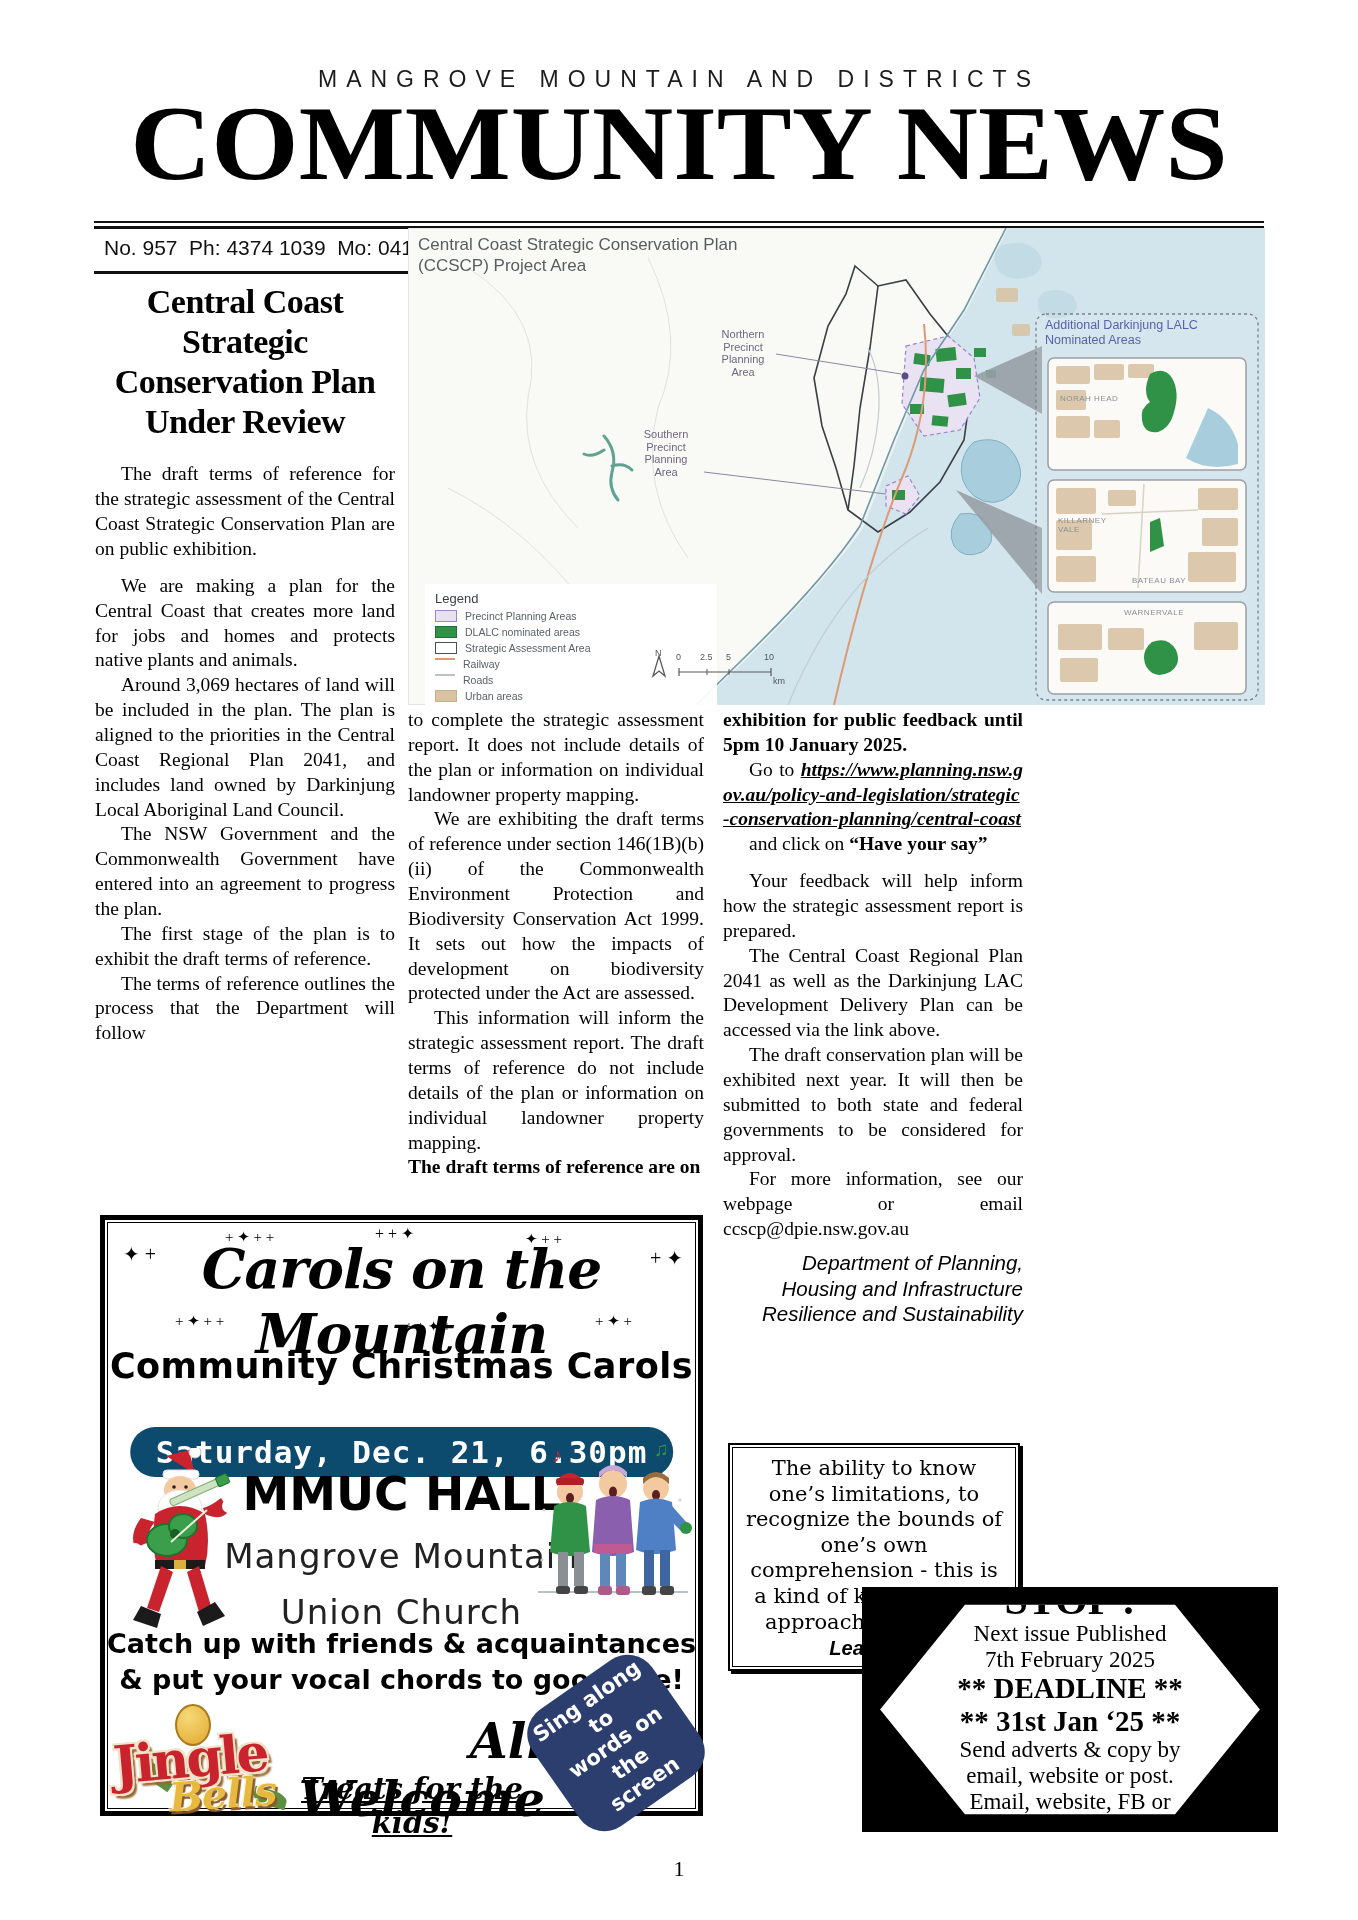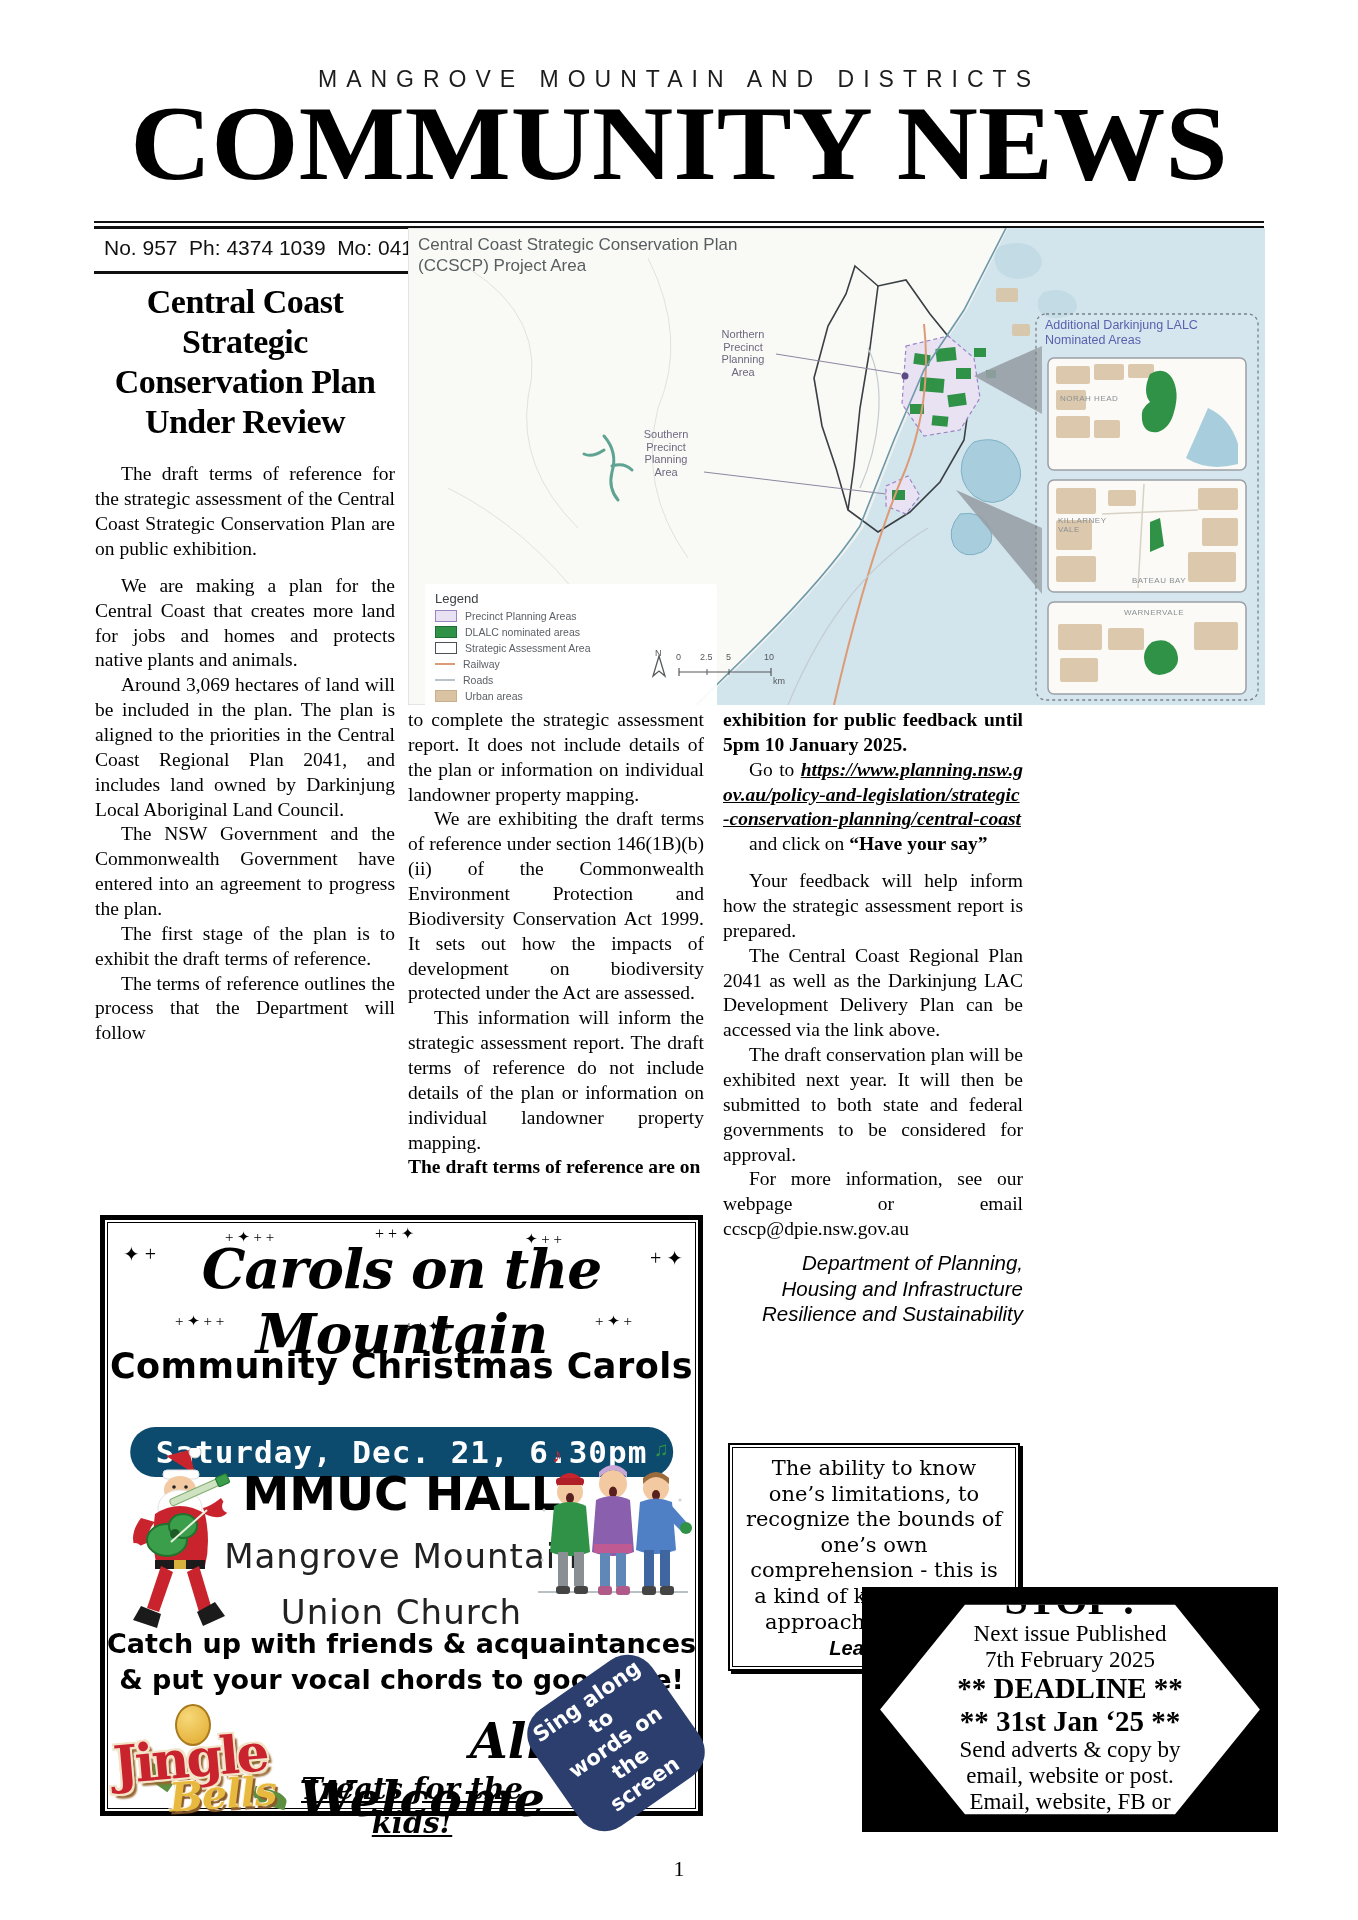--- a/index.html
+++ b/index.html
@@ -34,21 +34,21 @@
   
   .map{position:absolute;left:408px;top:228px;width:857px;height:477px;}
   .map svg{position:absolute;left:0;top:0;}
   .map-title{position:absolute;left:10px;top:6px;font-family:"Liberation Sans",sans-serif;
              font-size:17px;line-height:1.25;color:#585d60;white-space:pre-line;}
   .map-label{position:absolute;font-family:"Liberation Sans",sans-serif;font-size:11px;line-height:1.15;
              color:#6e6880;white-space:pre-line;text-align:center;}
   .legend{position:absolute;left:17px;top:356px;width:272px;background:rgba(255,255,255,0.94);
           border-radius:3px;padding:7px 10px;font-family:"Liberation Sans",sans-serif;}
   .legend-title{font-size:13px;color:#3c4043;margin-bottom:4px;}
-  .legend-row{display:flex;align-items:center;margin-top:4px;font-size:10.5px;color:#5c6165;}
+  .legend-row{display:flex;align-items:flex-start;margin-top:4px;font-size:10.5px;color:#5c6165;}
   .legend-row .sw{width:20px;height:10px;margin-right:8px;flex:0 0 auto;}
   .sw-precinct{background:#e9e2f3;border:1px solid #9b84c6;}
   .sw-green{background:#2f9247;border:1px solid #1f6e33;}
   .sw-saa{background:#fff;border:1px solid #4a4f54;}
   .sw-rail{height:2px !important;background:#dc9b76;}
   .sw-road{height:2px !important;background:#b9c3c9;}
   .sw-urban{background:#d9c3a2;border:1px solid #c8b08c;}
   .inset-title{position:absolute;left:637px;top:90px;width:212px;font-family:"Liberation Sans",sans-serif;
                font-size:12.5px;line-height:1.2;color:#5a5fae;white-space:pre-line;}
   .inset-label{position:absolute;font-family:"Liberation Sans",sans-serif;font-size:8px;

